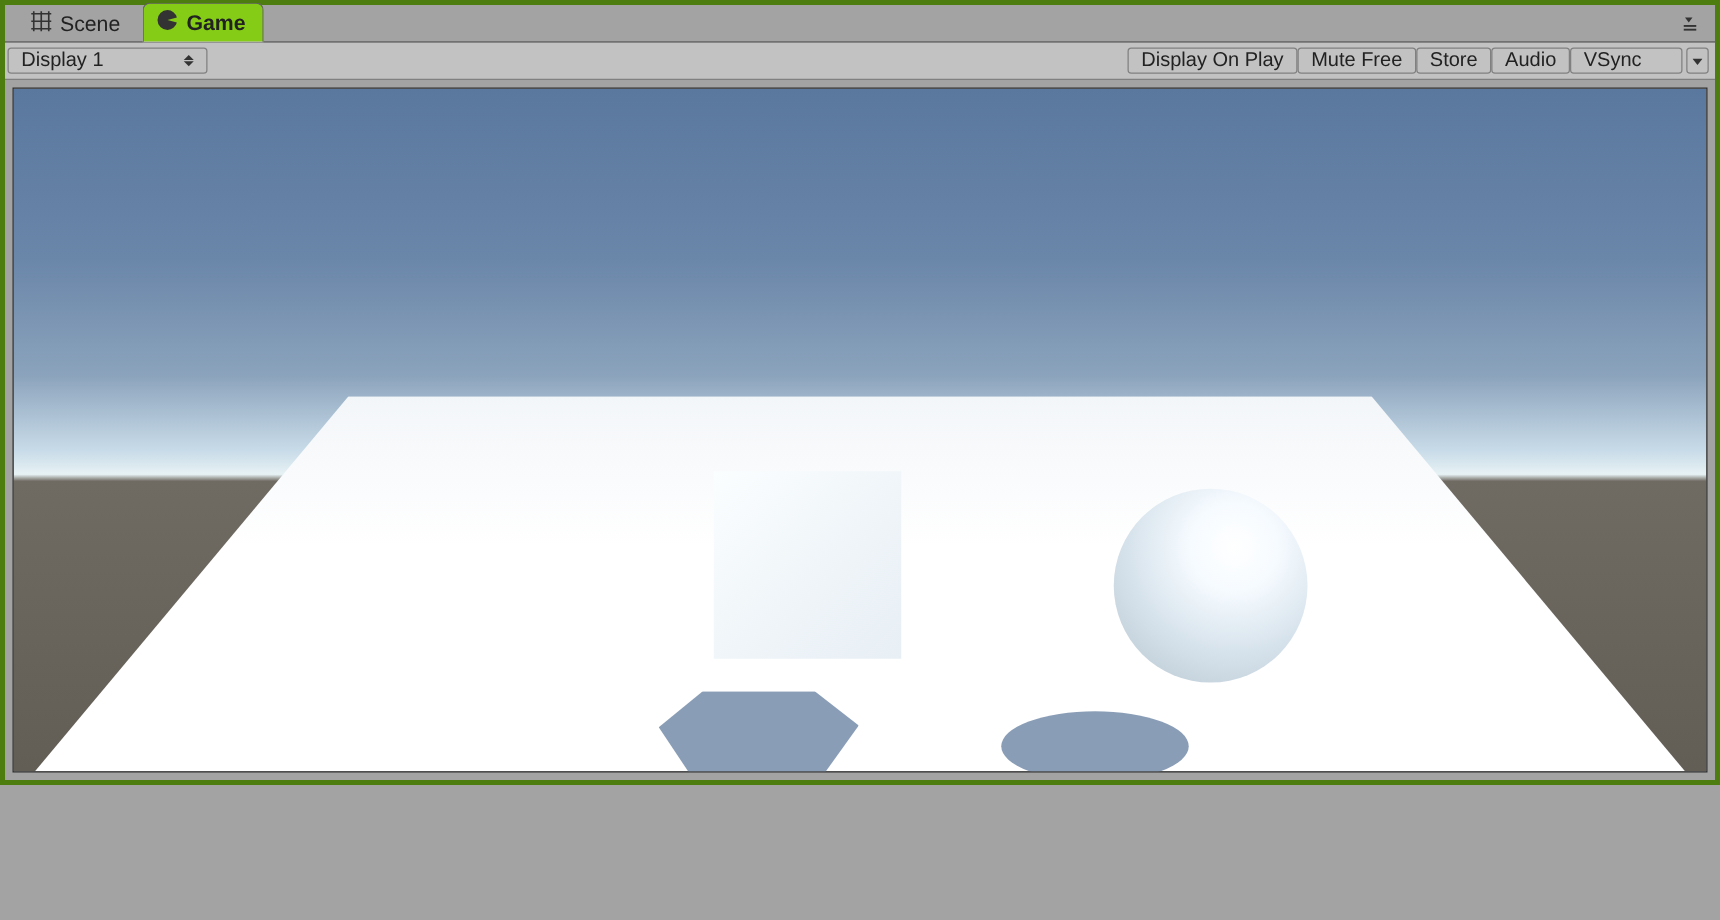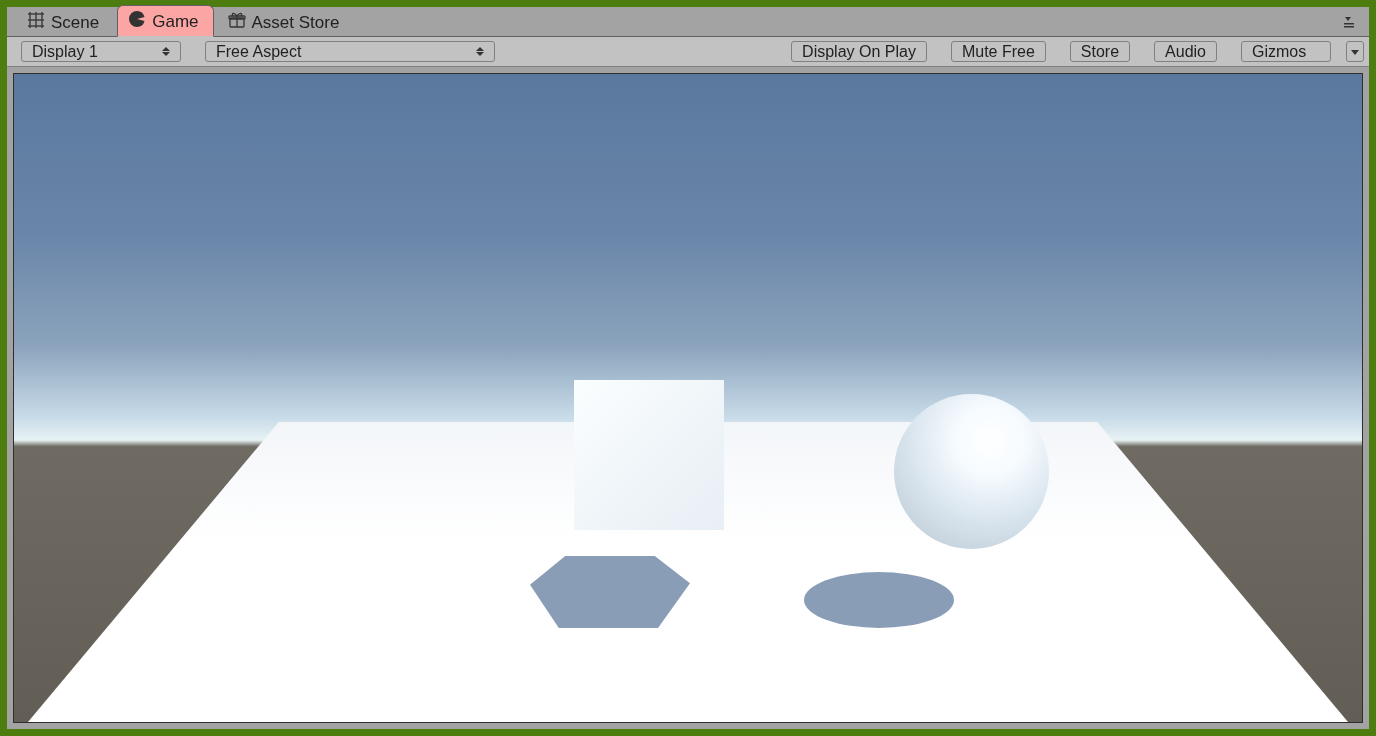--- a/index.html
+++ b/index.html
@@ -7,24 +7,24 @@
     font-family: "Lucida Grande", "Segoe UI", Arial, sans-serif;
     font-size: 14px;
     color: #222;
     background: #a3a3a3;
     width: 1376px;
     height: 736px;
     overflow: hidden;
   }
   .window {
     width: 1376px;
-    height: 736px;
+    height: 628px;
     display: flex;
     flex-direction: column;
-    border: 7px solid #4d7c0f;
+    border: 4px solid #4d7c0f;
   }
   
   .tabbar {
     height: 30px;
     background: #a3a3a3;
     display: flex;
     align-items: flex-end;
     padding: 0 8px 0 10px;
     border-bottom: 1px solid #616161;
     position: relative;
@@ -37,23 +37,24 @@
     font-size: 17px;
     color: #222;
     border-top-left-radius: 6px;
     border-top-right-radius: 6px;
     margin-right: 4px;
     position: relative;
     top: 1px;
     cursor: pointer;
   }
   .tab.active {
-    background: #fca5a5;
+    background: #84cc16;
     border: 1px solid #616161;
     border-bottom: 1px solid #c2c2c2;
+    font-weight: bold;
   }
   .tabbar-spacer { flex: 1; }
   .tabbar-options {
     width: 20px; height: 20px;
     display:flex; align-items:center; justify-content:center;
     cursor:pointer;
     margin-right:2px;
     margin-bottom:4px;
   }
   
@@ -66,21 +67,21 @@
     padding: 2px 2px;
     gap: 0;
     font-size: 16px;
   }
   .dropdown, .tb-btn {
     display: flex;
     align-items: center;
     padding: 0 10px;
     border: 1px solid #808080;
     border-radius: 3px;
-    margin: 2px 12px;
+    margin: 2px 0;
     background: #c2c2c2;
     cursor: pointer;
     white-space: nowrap;
   }
   .dropdown { min-width: 0; justify-content: space-between; gap:10px;}
   .dd-display { width:160px; }
   .dd-aspect  { width:290px; }
   .dd-gizmos  { width:90px; }
   .scale-group {
     display:flex; align-items:center; gap:8px;
@@ -208,33 +209,20 @@
 
     <div class="tab active">
       <span>
         <svg width="18" height="18" viewBox="0 0 18 18">
           <path d="M9 1 A8 8 0 1 0 9 17 A8 8 0 0 0 16.5 11 L9 9 L16.5 7 A8 8 0 0 0 9 1 Z" fill="#333"></path>
         </svg>
       </span>
       <span>Game</span>
     </div>
 
-    <div class="tab">
-      <span>
-        <svg width="18" height="18" viewBox="0 0 18 18">
-          <g fill="none" stroke="#333" stroke-width="1.3">
-            <rect x="2" y="7" width="14" height="9" rx="1"></rect>
-            <rect x="1" y="5" width="16" height="3" rx="1"></rect>
-            <line x1="9" y1="5" x2="9" y2="16"></line>
-            <path d="M9 5 C6 1 3 2 5 5 M9 5 C12 1 15 2 13 5"></path>
-          </g>
-        </svg>
-      </span>
-      <span>Asset Store</span>
-    </div>
 
     <div class="tabbar-spacer"></div>
 
     <div class="tabbar-options">
       <svg width="18" height="14" viewBox="0 0 18 14">
         <g fill="#333">
           <polygon points="5,2 11,2 8,6"></polygon>
           <rect x="4" y="8" width="10" height="1.5"></rect>
           <rect x="4" y="11" width="10" height="1.5"></rect>
         </g>
@@ -242,42 +230,38 @@
     </div>
   </div>
 
   <div class="toolbar">
 
     <div class="dropdown dd-display">
       <span>Display 1</span>
       <span class="updown"></span>
     </div>
 
-    <div class="dropdown dd-aspect">
-      <span>Free Aspect</span>
-      <span class="updown"></span>
-    </div>
 
 
     <div class="toolbar-spacer"></div>
 
     <div class="tb-btn">
       <span>Display On Play</span>
     </div>
     <div class="tb-btn">
       <span>Mute Free</span>
     </div>
     <div class="tb-btn">
       <span>Store</span>
     </div>
     <div class="tb-btn">
       <span>Audio</span>
     </div>
     <div class="dropdown dd-gizmos">
-      <span>Gizmos</span>
+      <span>VSync</span>
     </div>
     <div class="tiny-dd">
       <svg width="8" height="8" viewBox="0 0 8 8">
         <polygon points="0,2 8,2 4,7" fill="#333"></polygon>
       </svg>
     </div>
   </div>
 
   <div class="viewport">
     <div class="sky"></div>

